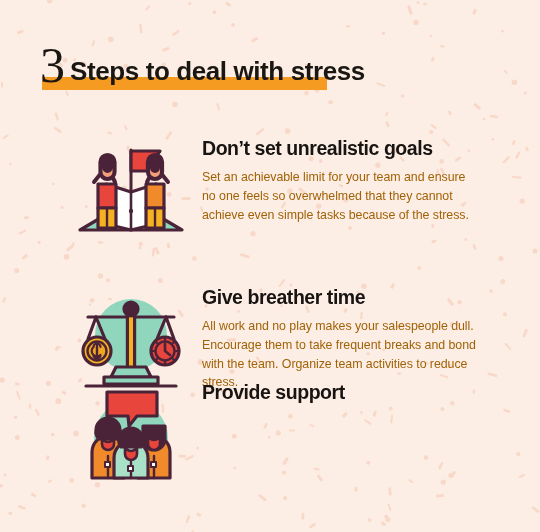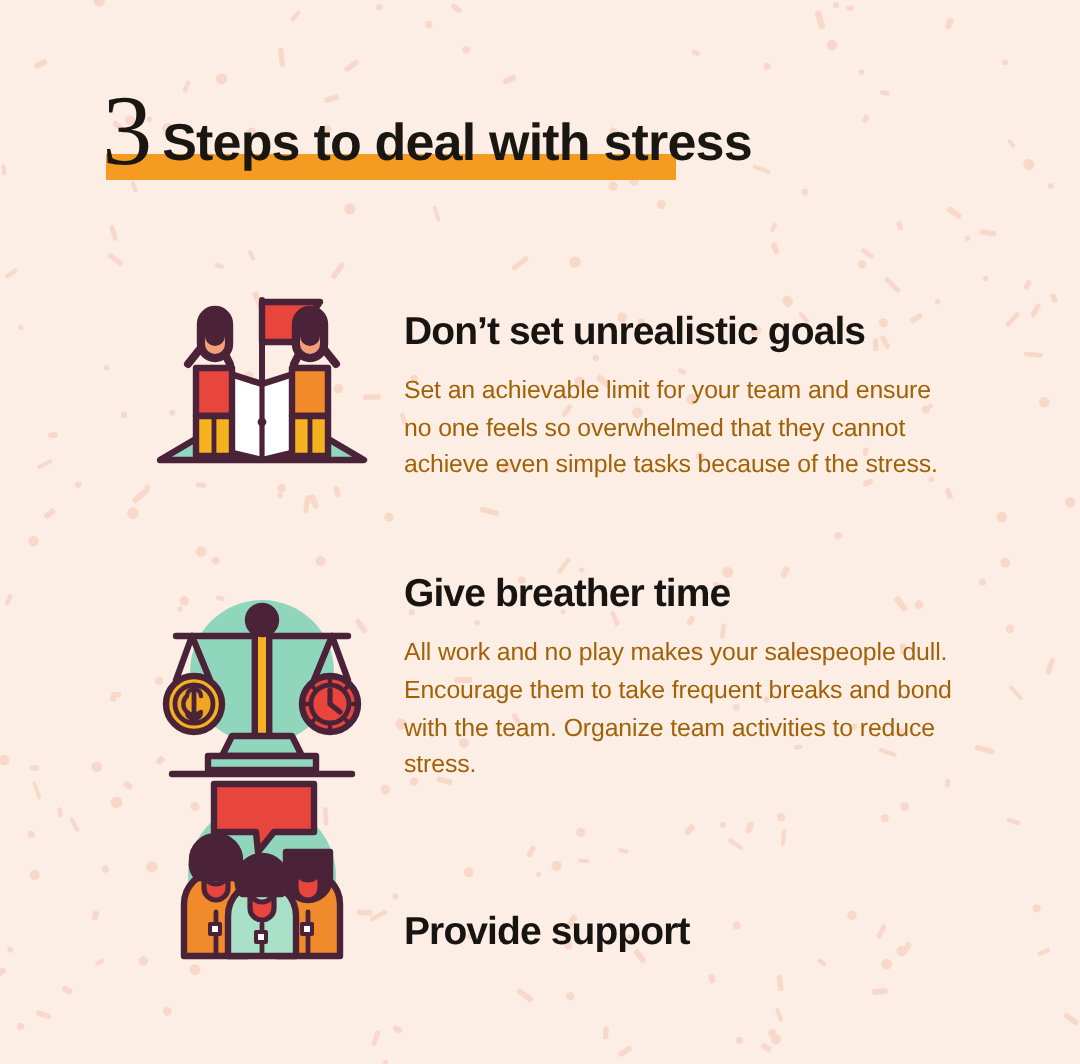--- a/index.html
+++ b/index.html
@@ -10,21 +10,21 @@
     position:relative;
   }
   
   #confetti{
     position:absolute;left:0;top:0;width:540px;height:532px;
     pointer-events:none;z-index:0;
   }
   
   .title-wrap{
     position:absolute;left:0;top:36px;width:427px;height:56px;
-    z-index:2;text-align:center;
+    z-index:2;text-align:left;padding-left:40px;
   }
   .title-inner{
     display:inline-block;position:relative;white-space:nowrap;
   }
   .hl-bar{
     position:absolute;left:2px;bottom:4px;width:285px;height:13px;
     background:#f59b22;z-index:0;
   }
   .num3{
     position:relative;z-index:1;
@@ -33,21 +33,21 @@
     letter-spacing:0px;vertical-align:-2px;
   }
   .title-text{
     position:relative;z-index:1;
     font-size:26px;font-weight:700;color:#1a1713;
     letter-spacing:-0.4px;margin-left:5px;
   }
   
   .row{
     position:absolute;left:0;width:476px;z-index:2;
-    display:flex;align-items:flex-end;
+    display:flex;align-items:flex-start;
   }
   .row-1{top:138px;}
   .row-2{top:252px;margin-top:35px;}
   .row-3{top:382px;}
   .art{
     width:118px;min-width:118px;height:104px;
     margin-left:72px;position:relative;
   }
   .txt{margin-left:12px;width:292px;}
   h2.head{

